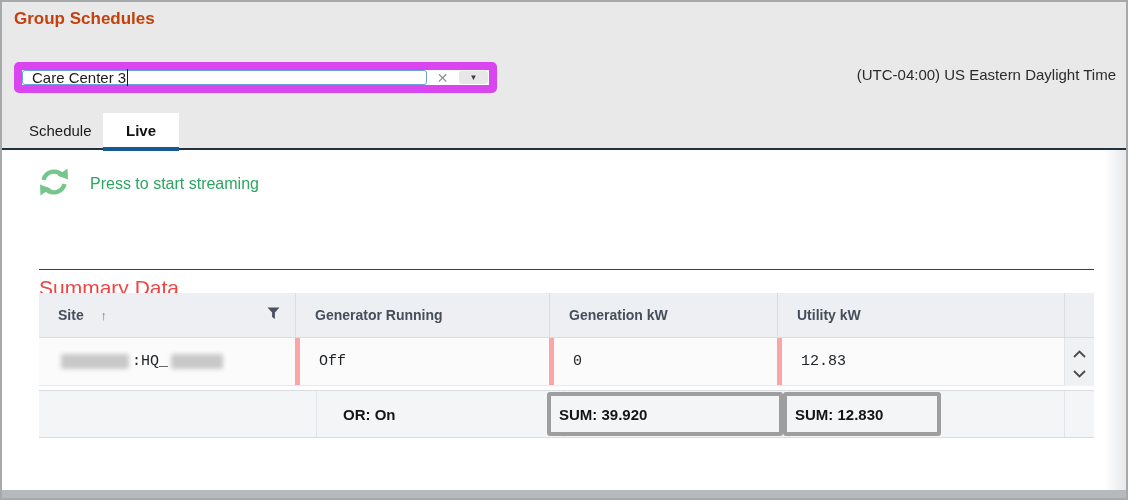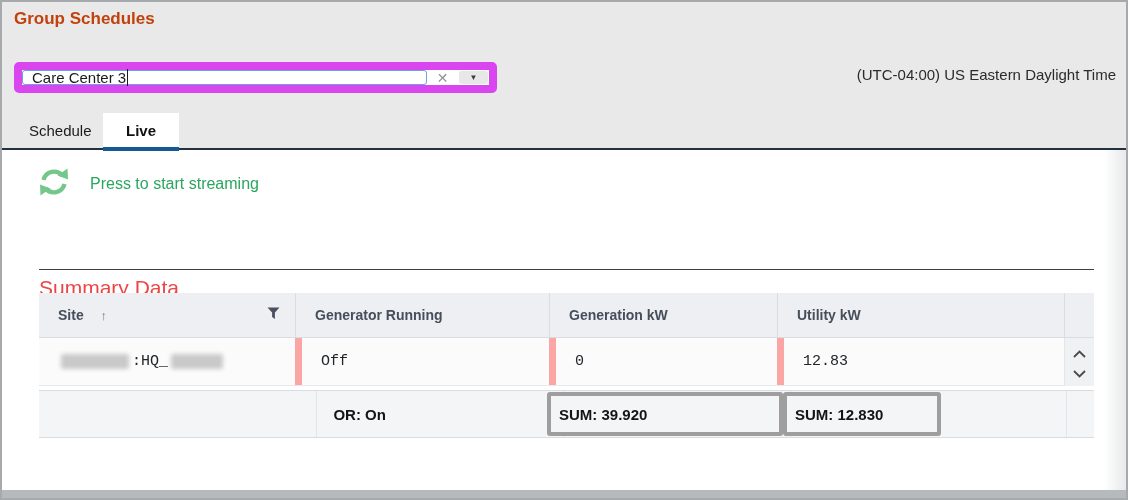--- a/index.html
+++ b/index.html
@@ -37,29 +37,29 @@
   .ghead{display:flex;height:45px;background:#edeff2;border-bottom:1px solid #d9dde1;box-sizing:border-box;}
   .gh{display:flex;align-items:center;padding-left:19px;box-sizing:border-box;font-weight:700;
       font-size:14px;color:#454e5a;cursor:pointer;}
   .gh + .gh{border-left:1px solid #d9dde1;}
   .gh-site{justify-content:space-between;padding-right:15px;}
   .sort-arrow{margin-left:13px;color:#76797d;font-weight:400;font-size:13px;}
   .gbody{position:relative;background:#fff;font-family:Liberation Mono, monospace;}
   .grow{display:flex;height:48px;box-sizing:border-box;border-bottom:1px solid #e7e9eb;cursor:default;}
   .grow1{background:#fbfbfb;} .grow2{background:#f0f0f1;}
   .gc{display:flex;align-items:center;padding-left:19px;box-sizing:border-box;}
-  .gc + .gc{border-left:7px solid #fca5a5;}
+  .gc + .gc{border-left:5px solid #fca5a5;}
   .redact{display:inline-block;height:15px;background:#c9c9c9;border-radius:2px;filter:blur(2px);margin:0 3px;}
   .vscroll{position:absolute;top:0;right:0;bottom:0;width:30px;background:#f0f1f2;
            border-left:1px solid #e3e5e8;box-sizing:border-box;}
   .vs-up,.vs-dn{position:absolute;left:7px;width:15px;height:10px;cursor:pointer;}
   .vs-up{top:9px;} .vs-dn{bottom:9px;}
   .gfoot{display:flex;height:48px;background:#f3f5f6;border-top:1px solid #d9dde1;
          border-bottom:1px solid #d9dde1;margin-top:4px;position:relative;box-sizing:border-box;}
-  .gf{display:flex;align-items:center;padding-left:16px;box-sizing:border-box;font-weight:700;color:#141414;margin-left:28px;}
+  .gf{display:flex;align-items:center;padding-left:26px;box-sizing:border-box;font-weight:700;color:#141414;margin-left:28px;}
   .gf + .gf{border-left:1px solid #e2e5e8;}
   .sumbox{position:absolute;top:1px;height:44px;border:4px solid #9e9e9e;border-radius:3px;
           background:#f3f5f6;display:flex;align-items:center;padding-left:8px;box-sizing:border-box;
           font-weight:700;color:#141414;font-size:15px;}
   .sumbox1{left:508px;width:236px;}
   .sumbox2{left:744px;width:158px;}
   
   .right-shade{position:absolute;top:148px;right:0;width:22px;height:342px;
                background:linear-gradient(to right,rgba(233,235,236,0),#e7e9ea);pointer-events:none;}
   .bottom-band{position:absolute;left:0;right:0;bottom:0;height:8px;background:#b7babd;}

